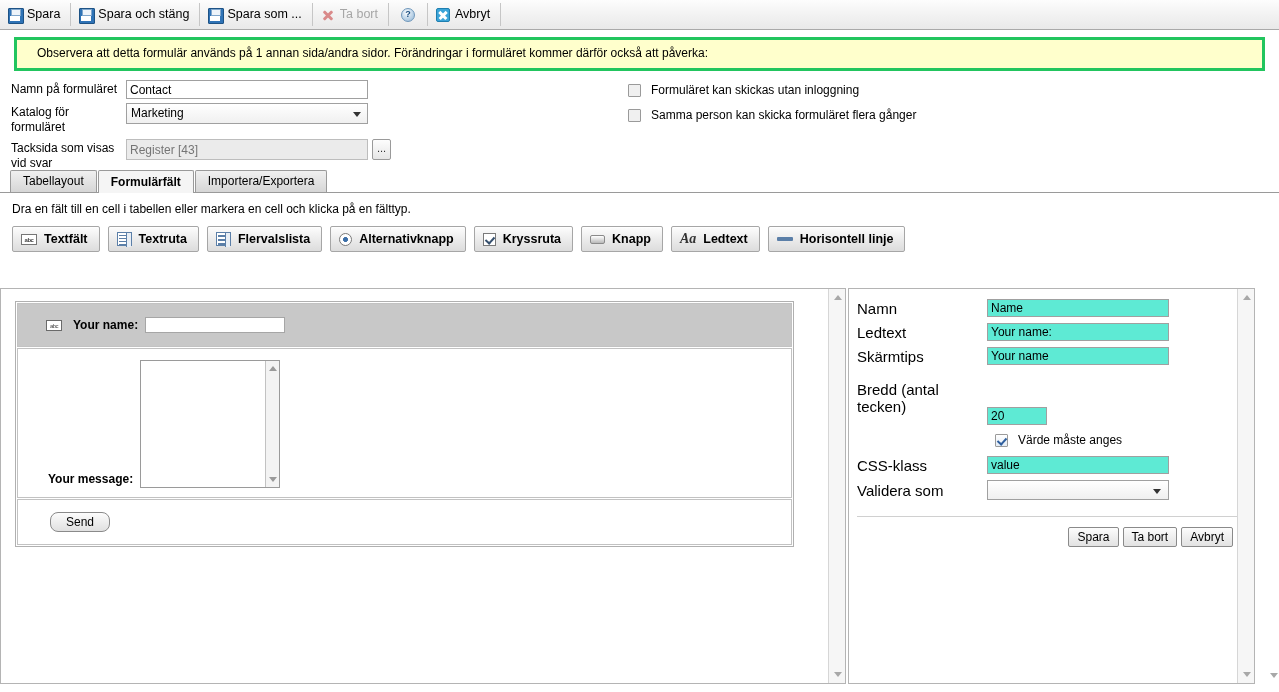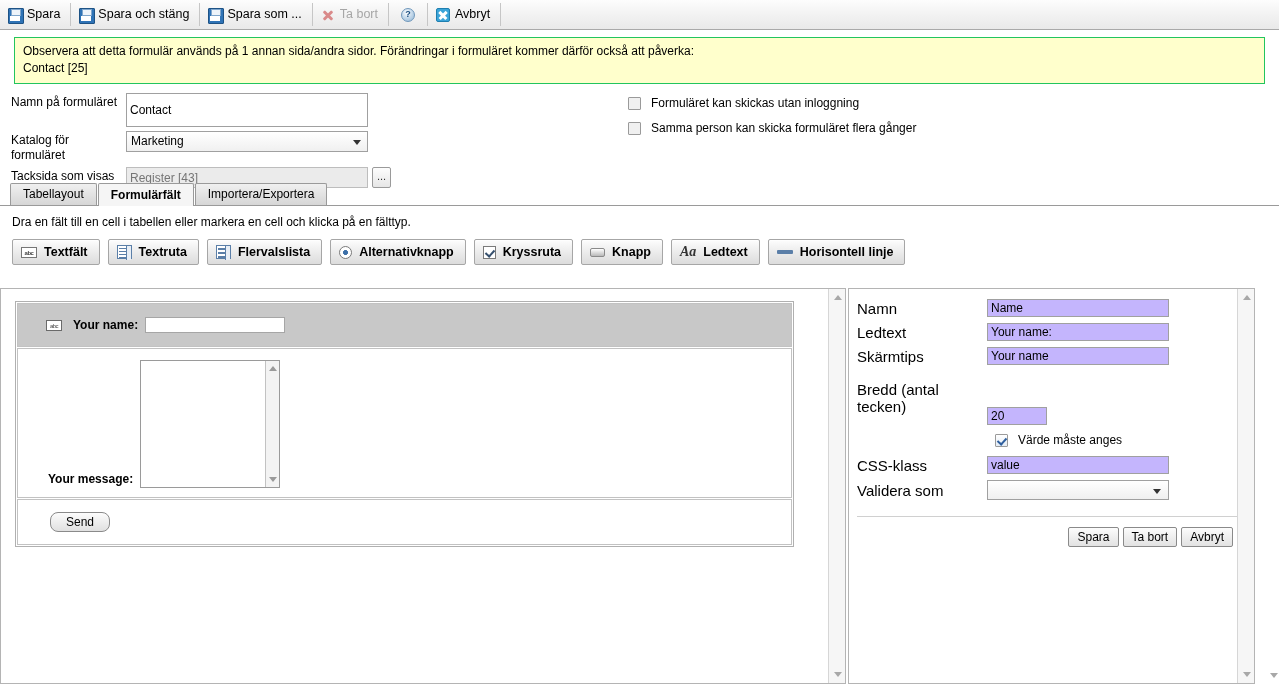--- a/index.html
+++ b/index.html
@@ -81,39 +81,39 @@
     content:""; position:absolute; left:1px; top:5px; width:10px; height:2.5px;
     background:#ffffff;
   }
   .ico-cancel::before { transform: rotate(45deg); }
   .ico-cancel::after  { transform: rotate(-45deg); }
 
   
   #warning {
     margin: 7px 14px 0 14px;
     background: #ffffcc;
-    border: 1px solid #22c55e;
-    padding: 5px 8px 6px 8px;
+    border: 3px solid #22c55e;
+    padding: 5px 8px 6px 20px;
     line-height: 17px;
     font-size: 12px;
   }
 
   
   #meta {
     position: relative;
     padding: 9px 0 6px 0;
     height: 97px;
   }
   .meta-row { display:flex; align-items:flex-start; margin-bottom: 4px; }
   .meta-label {
     width: 126px; padding-left: 11px; font-size:12px; line-height:15px;
     padding-top: 2px;
   }
   .txtbox {
-    height: 34px; border: 1px solid #a0a0a0; background:#ffffff;
+    height: 19px; border: 1px solid #a0a0a0; background:#ffffff;
     padding: 0 3px; font-size:12px; line-height:17px;
     font-family:"Liberation Sans", sans-serif; color:#000;
     outline:none;
   }
   .txtbox.readonly { background:#ebebeb; color:#a0a0a0; border-color:#bdbdbd; }
   .selbox {
     height: 21px; width: 242px; border:1px solid #a0a0a0;
     background: linear-gradient(to bottom, #ffffff, #f0f0f0);
     position: relative; font-size:12px; line-height:19px; padding:0 18px 0 4px;
     cursor: default; overflow:hidden; white-space:nowrap;
@@ -301,21 +301,21 @@
   #props {
     position:absolute; left:0; top:0; right:17px; bottom:0;
     padding:10px 0 0 8px; overflow:hidden;
   }
   #props h2 {
     margin:0 0 11px 0; font-size:14px; font-weight:bold;
   }
   .prow { display:flex; align-items:center; margin-bottom:6px; }
   .plabel { width:130px; font-size:15px; }
   .pinput {
-    height:18px; border:1px solid #a0a0a0; background:#c4b5fd;
+    height:18px; border:1px solid #a0a0a0; background:#5eead4;
     padding:0 3px; font-size:12px; line-height:16px;
     font-family:"Liberation Sans", sans-serif; outline:none; color:#000;
   }
   .psel {
     height:20px;width:182px;border:1px solid #a0a0a0;
     background: linear-gradient(to bottom,#ffffff,#f0f0f0);
     position:relative; cursor:default;
   }
   .psel .arr {
     position:absolute; right:7px; top:8px;
@@ -383,21 +383,20 @@
 
   <div class="tb-btn">
     <span class="ico-cancel"></span>
     <span class="tb-label">Avbryt</span>
   </div>
   <div class="tb-sep"></div>
 </div>
 
 <div id="warning">
   <div>Observera att detta formulär används på 1 annan sida/andra sidor. Förändringar i formuläret kommer därför också att påverka:</div>
-  <div>Contact [25]</div>
 </div>
 
 <div id="meta">
 
   <div class="meta-row">
     <div class="meta-label">Namn på formuläret</div>
     <input class="txtbox" style="width: 242px;" value="Contact">
   </div>
 
   <div class="meta-row">

